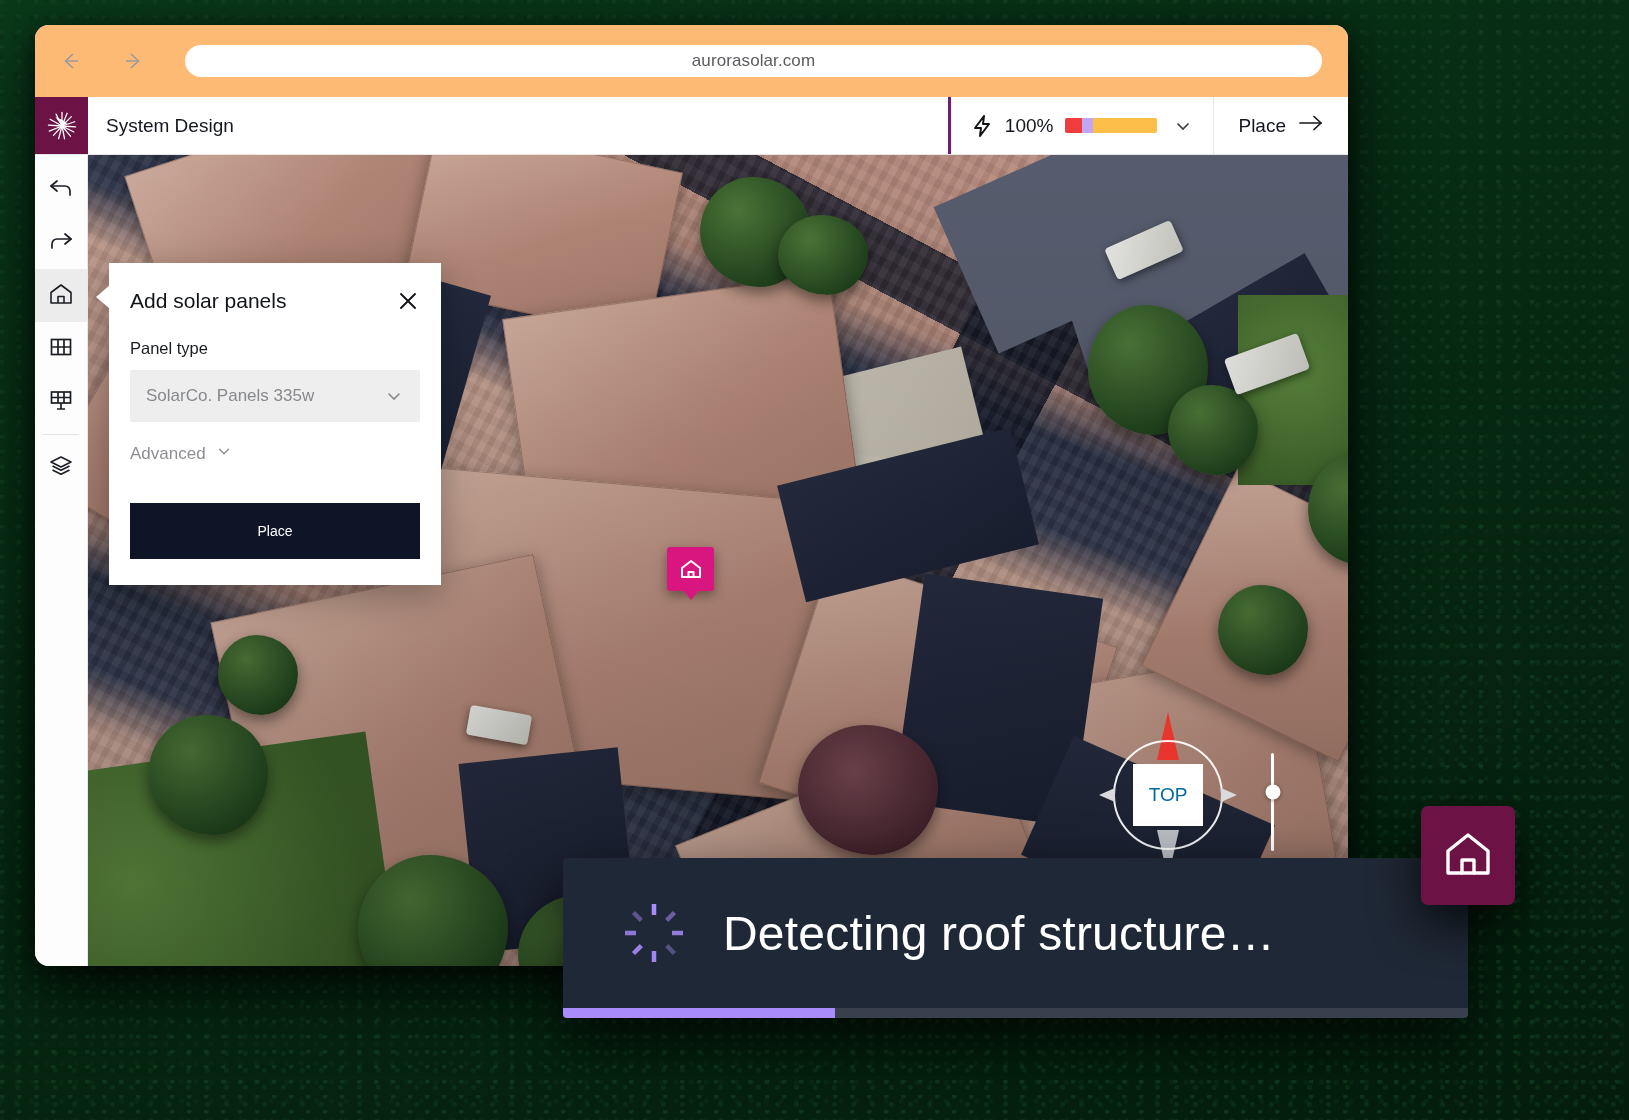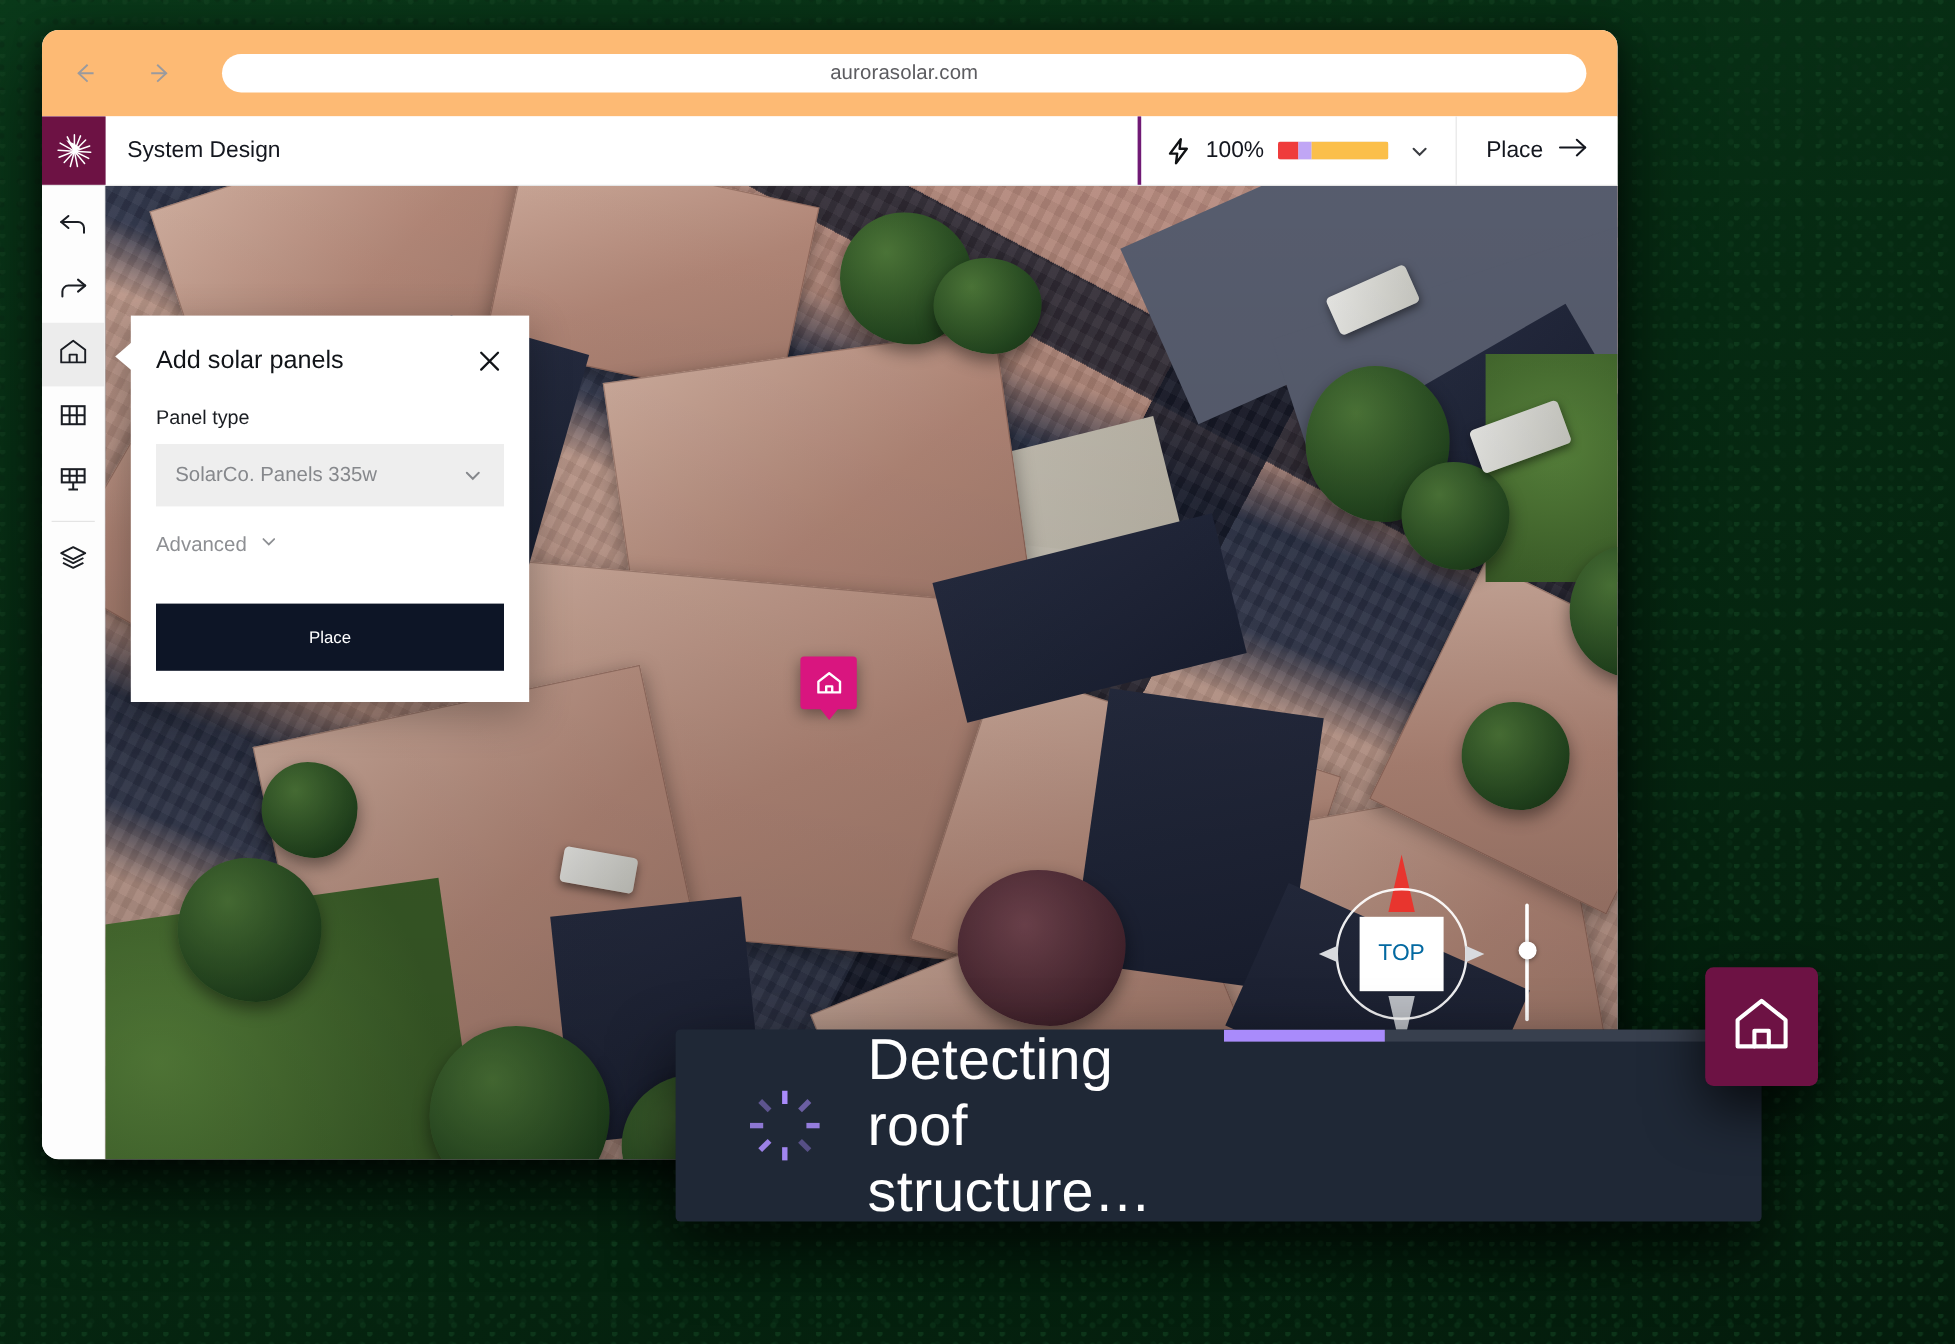--- a/index.html
+++ b/index.html
@@ -359,21 +359,21 @@
 
   
   .toast {
     position: absolute;
     left: 563px; top: 858px;
     width: 905px; height: 160px;
     background: #1f2836;
     border-radius: 4px;
     box-shadow: 0 22px 54px rgba(0,0,0,.7);
     display: flex;
-    flex-direction: row;
+    flex-direction: column;
     justify-content: center;
     overflow: hidden;
   }
   .toast-row {
     display: flex;
     align-items: center;
     gap: 38px;
     padding: 0 60px;
     flex: 1;
   }

